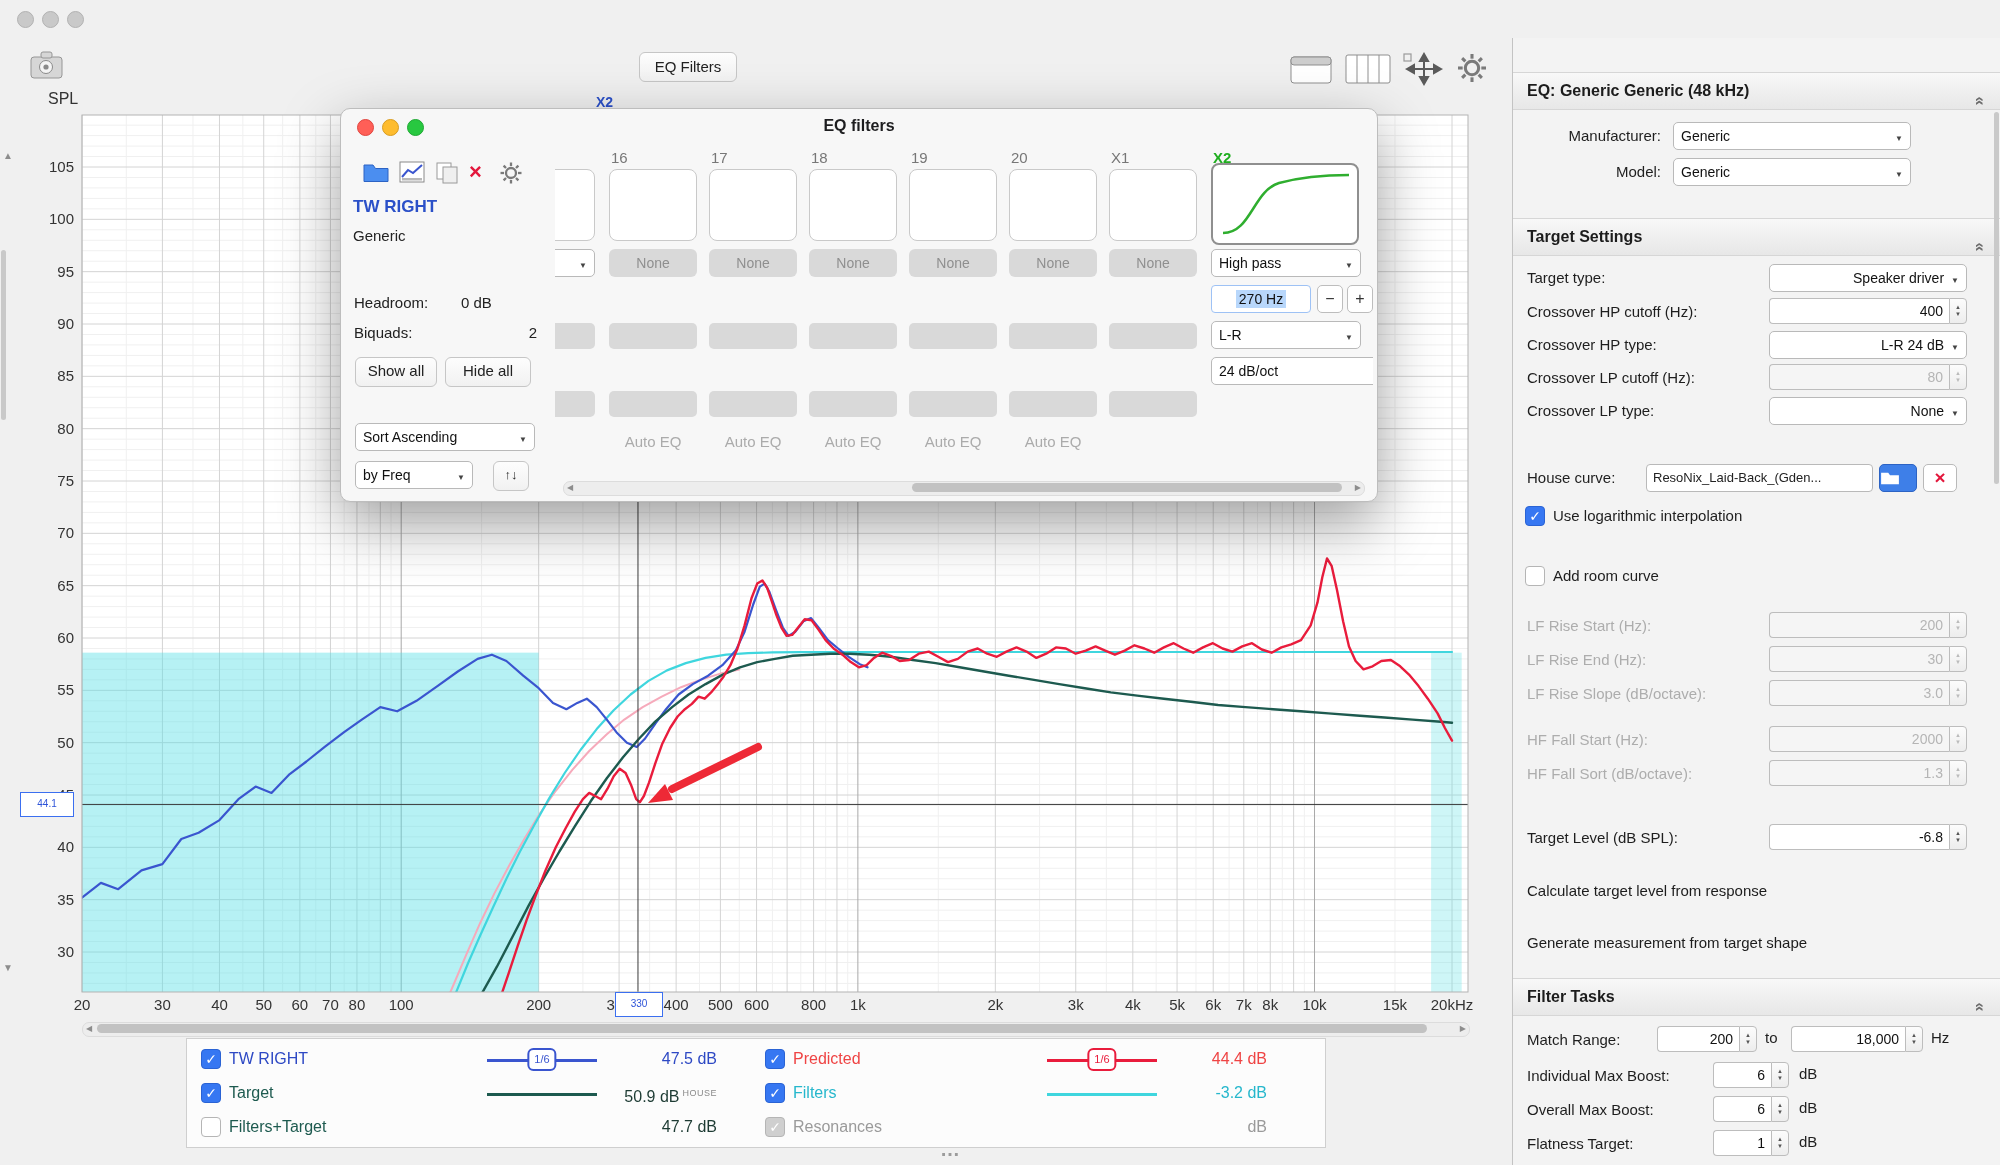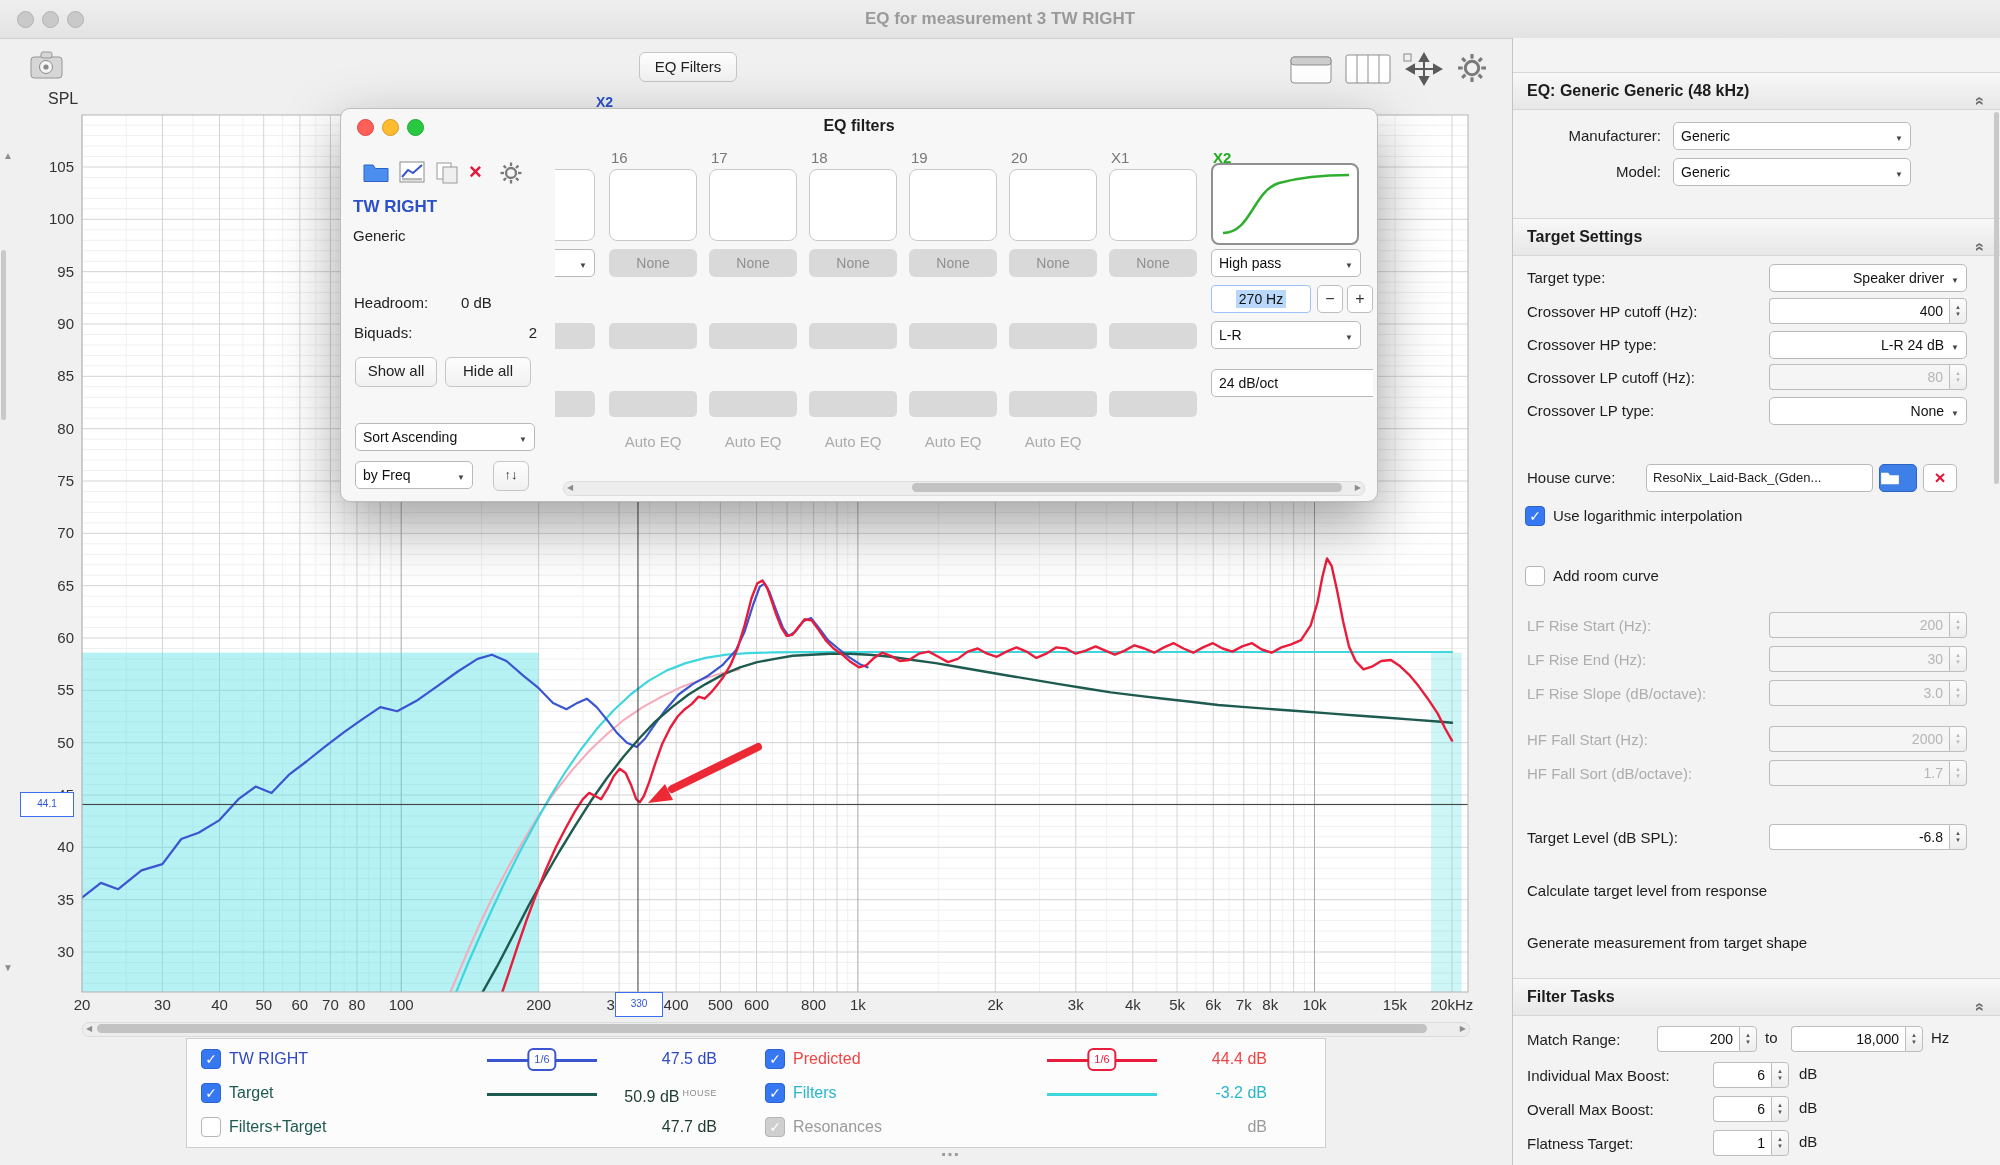--- a/index.html
+++ b/index.html
@@ -79,23 +79,20 @@
   .cursorbox{background:#fff;border:1.5px solid #3b6ff0;color:#2d53d8;font-size:10px;text-align:center;line-height:21px;z-index:6;}
 
   svg{display:block;}
   .dlab{font-size:15px;color:#222;line-height:24px;white-space:nowrap;}
 </style>
 </head>
 <body>
 
 <div class="app">
 
-  <div class="abs titlebar">
-    <span>EQ for measurement 3 TW RIGHT</span>
-  </div>
   <div class="abs tl gray" style="left:17px;"></div>
   <div class="abs tl gray" style="left:42px;"></div>
   <div class="abs tl gray" style="left:67px;"></div>
 
   <div class="abs" style="left:28px;top:48px;">
     <svg width="38" height="34" viewBox="0 0 38 34">
       <rect x="3" y="9" width="31" height="21" rx="3" fill="#d6d6d6" stroke="#969696"></rect>
       <rect x="13" y="4" width="11" height="6" rx="2" fill="#d6d6d6" stroke="#969696"></rect>
       <circle cx="18" cy="19" r="6.5" fill="#f4f4f4" stroke="#8a8a8a"></circle>
       <circle cx="18" cy="19" r="2.6" fill="#8a8a8a"></circle>
@@ -498,21 +495,21 @@
         <span class="v">3.0</span>
         <span class="st"></span>
       </div>
     <div class="abs plabel dis" style="left:14px;top:688px;">HF Fall Start (Hz):</div>
     <div class="abs spin dis" style="left:256px;top:688px;width:198px;">
         <span class="v">2000</span>
         <span class="st"></span>
       </div>
     <div class="abs plabel dis" style="left:14px;top:722px;">HF Fall Sort (dB/octave):</div>
     <div class="abs spin dis" style="left:256px;top:722px;width:198px;">
-        <span class="v">1.7</span>
+        <span class="v">1.3</span>
         <span class="st"></span>
       </div>
 
     <div class="abs plabel" style="left:14px;top:786px;">Target Level (dB SPL):</div>
     <div class="abs spin" style="left:256px;top:786px;width:198px;">
         <span class="v">-6.8</span>
         <span class="st"></span>
       </div>
 
     <div class="abs linkbtn" style="left:14px;top:844px;">Calculate target level from response</div>
@@ -695,21 +692,21 @@
         </div>
         <div class="abs freqfield" style="left:4px;top:140px;">
           <span class="sel">270 Hz</span>
         </div>
         <div class="abs pmbtn" style="left:110px;top:140px;">−</div>
         <div class="abs pmbtn" style="left:140px;top:140px;">+</div>
         <div class="abs wdd" style="left:4px;top:176px;width:150px;">
           <span class="v">L-R</span>
             <span class="arr"></span>
         </div>
-        <div class="abs wdd" style="left:4px;top:212px;width:180px;margin-top:12px;">
+        <div class="abs wdd" style="left:4px;top:212px;width:180px;">
           <span class="v">24 dB/oct</span>
             <span class="arr"></span>
         </div>
       </div>
     </div>
 
     <div class="abs scrollh" style="left:222px;top:372px;width:800px;height:13px;">
       <span class="sarr" style="left:3px;">◀</span>
       <div class="thumb" style="left:348px;width:430px;"></div>
       <span class="sarr" style="right:3px;">▶</span>

